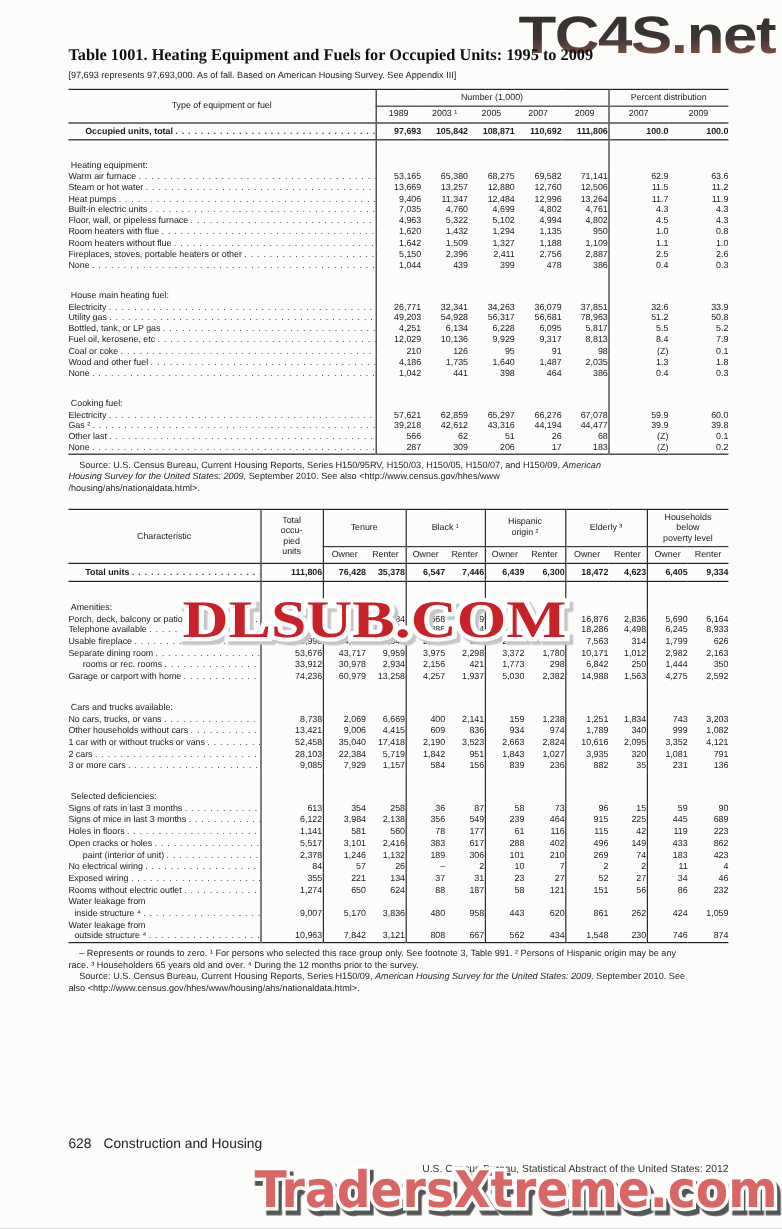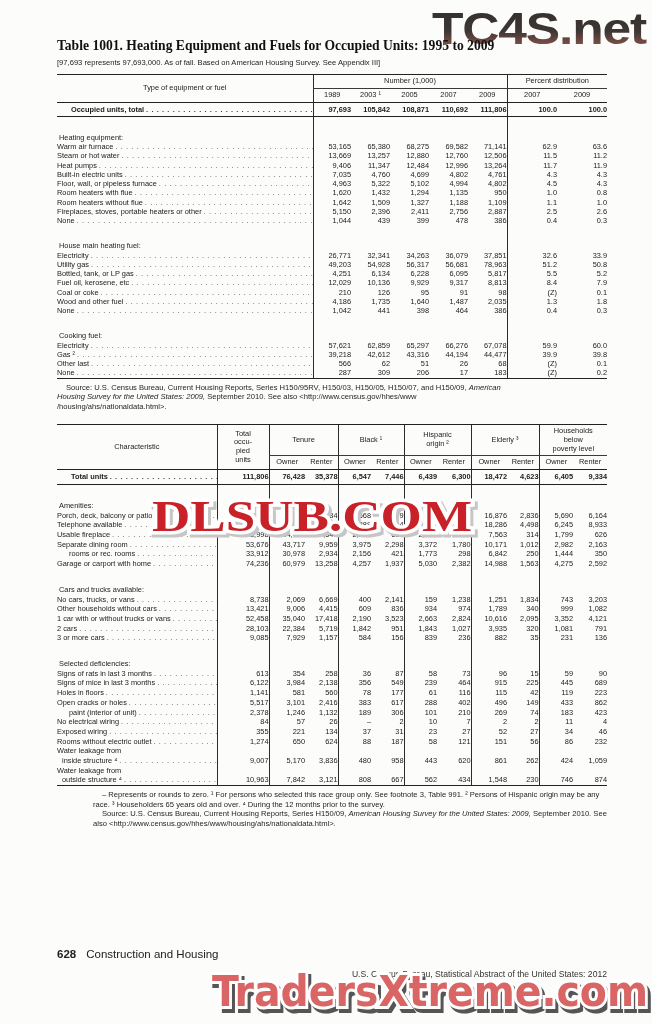--- a/index.html
+++ b/index.html
@@ -49,25 +49,25 @@
   td.stub .dots { flex:1; overflow:hidden; white-space:nowrap; }
   td.stub .dots::after {
     content:". . . . . . . . . . . . . . . . . . . . . . . . . . . . . . . . . . . . . . . . . . . . . . . .";
     color:#3a3a3a; letter-spacing:0.6px; padding-left:2px;
   }
   td.stub.ind { padding-left:12px; }
 
   .footnote { font-size:7.6px; line-height:9.5px; margin-top:4px; color:#1e1e1e; }
   .footnote p { margin:0; text-indent:9px; }
   #fn-1001 { width:462px; }
-  #fn-1002 { width:514px;margin-left:36px; }
+  #fn-1002 { width:514px; }
   .ital { font-style:italic; }
 
   .footer-left { position:absolute; left:57px; top:948px; font-size:11.5px; color:#222; z-index:1; }
-  .footer-left .pgnum { margin-right:10px;font-weight:bold; }
+  .footer-left .pgnum { margin-right:10px; }
   .footer-src { position:absolute; right:45px; top:969px; font-size:8.6px; color:#333; z-index:1; }
 
   .wm { position:absolute; }
   #wm-top { top:2px; left:428px; z-index:0; }
   #wm-mid { top:483px; left:142px; z-index:5; }
   #wm-bottom { top:956px; left:204px; z-index:5; }
 </style>
 </head>
 <body>
 

